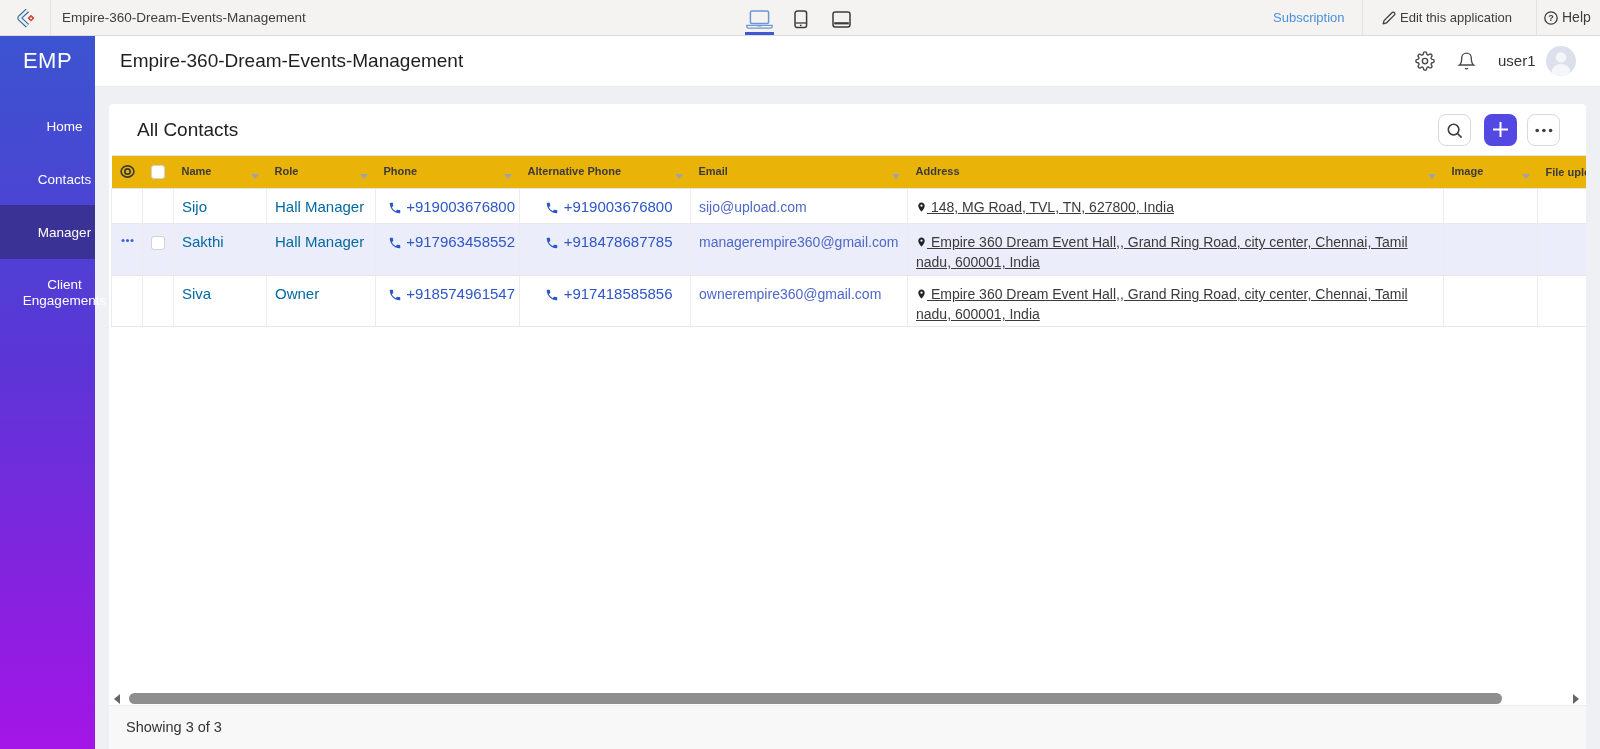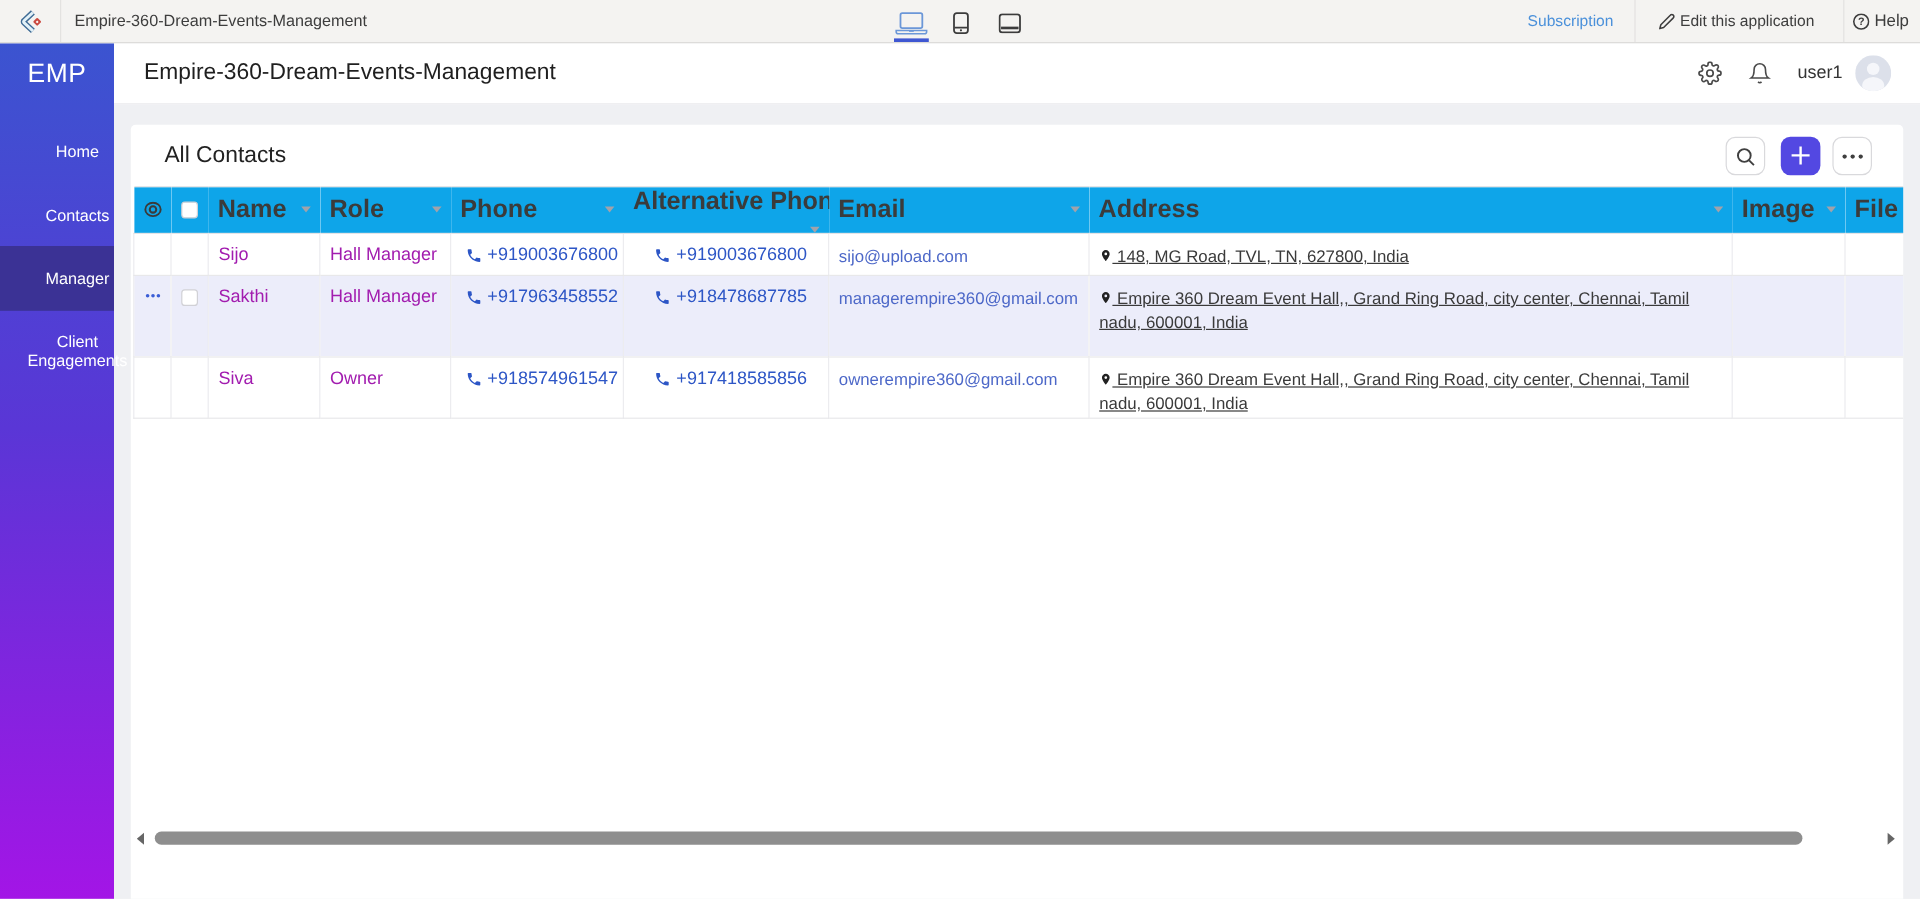--- a/index.html
+++ b/index.html
@@ -28,29 +28,29 @@
   #user1 { position:absolute; left:1403px; top:0; line-height:50px; font-size:15px; color:#333; }
 
   
   #panel { position:absolute; left:109px; top:104px; width:1477px; height:645px; background:#fff; border-radius:4px 4px 0 0; overflow:hidden; }
   #allcontacts { position:absolute; left:28px; top:0; height:51px; line-height:51px; font-size:19px; color:#222; }
   .pbtn { position:absolute; top:10px; width:33px; height:32px; border:1px solid #d9d9dc; border-radius:8px; background:#fff; }
   #btn-plus { position:absolute; top:10px; width:33px; height:32px; border-radius:8px; background:#5348e2; }
 
   
   #tbl { position:absolute; left:2px; top:51px; width:1600px; border-collapse:collapse; table-layout:fixed; }
-  #tbl td { border-right:1px solid #ececef; border-bottom:1px solid #e8e8ea; font-size:15px; color:#a21caf; padding:8px 0 0 8px; vertical-align:top; line-height:20px; overflow:hidden; white-space:nowrap; }
-  #tbl tr.hdr td { background:#0ea5e9; border-top:1px solid #e4e4e6; border-bottom:1px solid #e4e4e6; border-right:none; border-left:none !important; font-weight:700; font-size:21px; color:#3b3b3b; height:33px; vertical-align:middle; padding:0 0 0 8px; line-height:normal; }
+  #tbl td { border-right:1px solid #ececef; border-bottom:1px solid #e8e8ea; font-size:15px; color:#0369a1; padding:8px 0 0 8px; vertical-align:top; line-height:20px; overflow:hidden; white-space:nowrap; }
+  #tbl tr.hdr td { background:#eab308; border-top:1px solid #e4e4e6; border-bottom:1px solid #e4e4e6; border-right:none; border-left:none !important; font-weight:700; font-size:11px; color:#3b3b3b; height:33px; vertical-align:middle; padding:0 0 0 8px; line-height:normal; }
   #tbl td.ctr { padding-left:0; text-align:center; }
   #tbl tr.hdr td.ctr { padding:0; }
   #tbl td.wrap { white-space:normal; }
   #tbl td.addr { font-size:14px; color:#3a3a3a;text-decoration:underline; }
   
   tr.r1 td { height:35px; }
-  tr.r2 td { background:#ecedfa; height:68px; }
+  tr.r2 td { background:#ecedfa; height:52px; }
   tr.r3 td { height:51px; }
   .sort { float:right; margin:9px 8px 0 0; width:0; height:0; border-left:4px solid transparent; border-right:4px solid transparent; border-top:5px solid #a2a2aa; }
   #tbl td.blue { color:#2d56c6;text-align:center; }
   #tbl td.mail { color:#4d68c8; font-size:14px; }
   .cbx { display:inline-block; width:14px; height:14px; border:1.3px solid #d1d1d6; border-radius:3px; background:#fff; vertical-align:middle; }
 
   
   #hthumb { position:absolute; left:20px; top:589px; width:1373px; height:11px; border-radius:5.5px; background:#8e8e8e; }
   #pfooter { position:absolute; left:0; top:601px; width:1477px; height:44px; background:#f8f8f9; border-top:1px solid #ececee; }
   #pfooter span { position:absolute; left:17px; top:0; line-height:43px; font-size:14.5px; color:#333; }
@@ -248,13 +248,16 @@
       <td></td>
       <td></td>
     </tr>
   </tbody>
     </table>
 
   <div class="arr" style="left:5px;top:590px;border-right:6px solid #666"></div>
   <div id="hthumb"></div>
   <div class="arr" style="left:1464px;top:590px;border-left:6px solid #666"></div>
 
+  <div id="pfooter">
+      <span>Showing 3 of 3</span>
+    </div>
 </div>
 
 </body></html>

